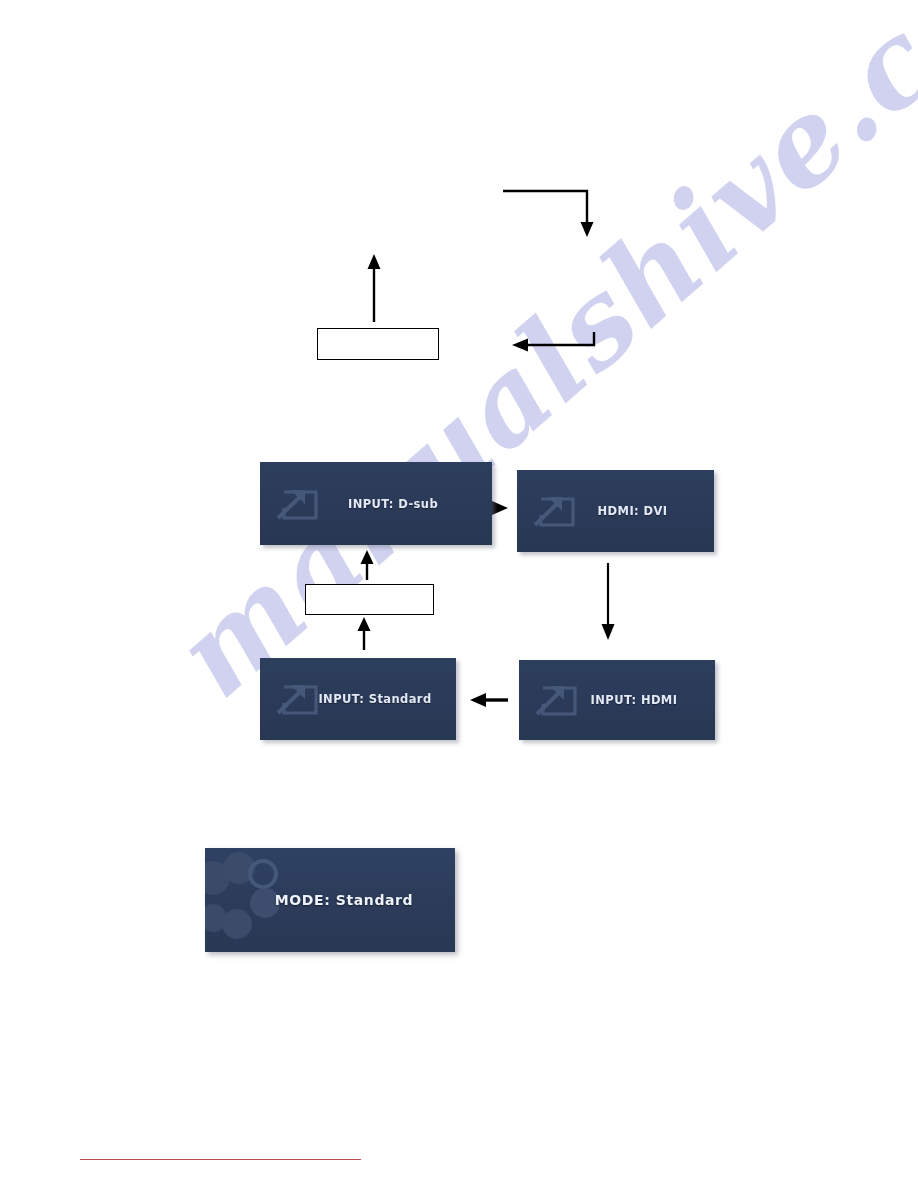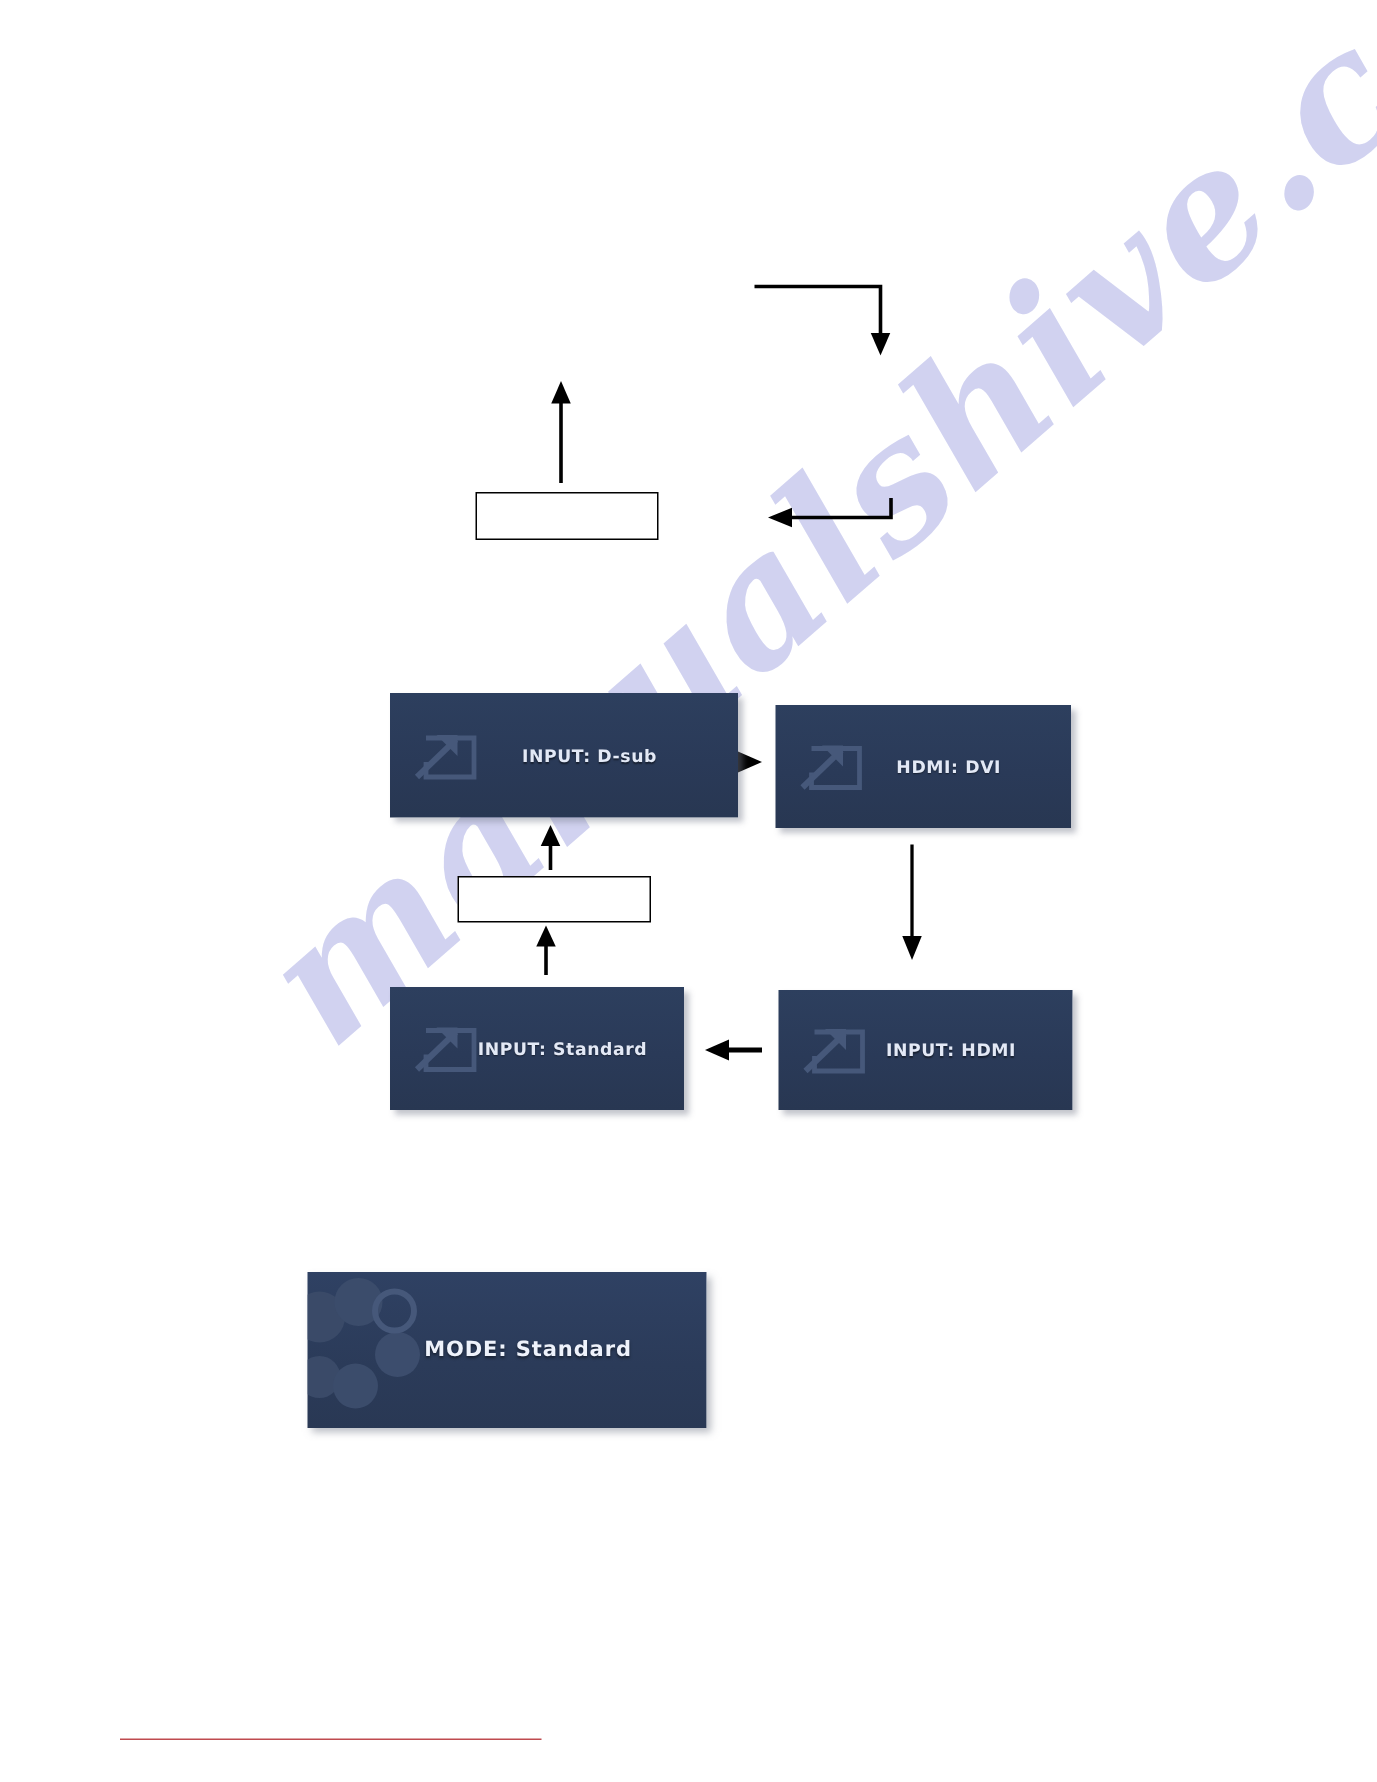--- a/index.html
+++ b/index.html
@@ -82,24 +82,25 @@
   #box-composite { left: 277px; top: 160px; width: 197px; height: 82px; }
   #box-svideo    { left: 495px; top: 238px; width: 197px; height: 80px; }
   #box-dsub      { left: 260px; top: 462px; width: 207px; height: 83px; padding-left: 25px; }
   #box-dvi       { left: 517px; top: 470px; width: 197px; height: 82px; }
   #box-component { left: 260px; top: 658px; width: 196px; height: 82px; }
   #box-hdmi      { left: 519px; top: 660px; width: 196px; height: 80px; }
 
   
   #box-mode {
     position: absolute;
-    left: 205px; top: 848px; width: 266px; height: 104px;
+    left: 205px; top: 848px; width: 228px; height: 104px;
     background: linear-gradient(180deg, #2f4163 0%, #2b3b59 60%, #293854 100%);
     box-shadow: 3px 3px 5px rgba(120,125,140,0.5);
     overflow: hidden;
+    padding-left: 22px;
   }
   #box-mode .bubbles { position: absolute; left: 0; top: 0; }
   #box-mode .mode-label {
     position: absolute;
     left: 0; right: 0;
     top: 50%;
     transform: translateY(-50%);
     text-align: center;
     color: #eef2fb;
     font-family: "DejaVu Sans", sans-serif;

